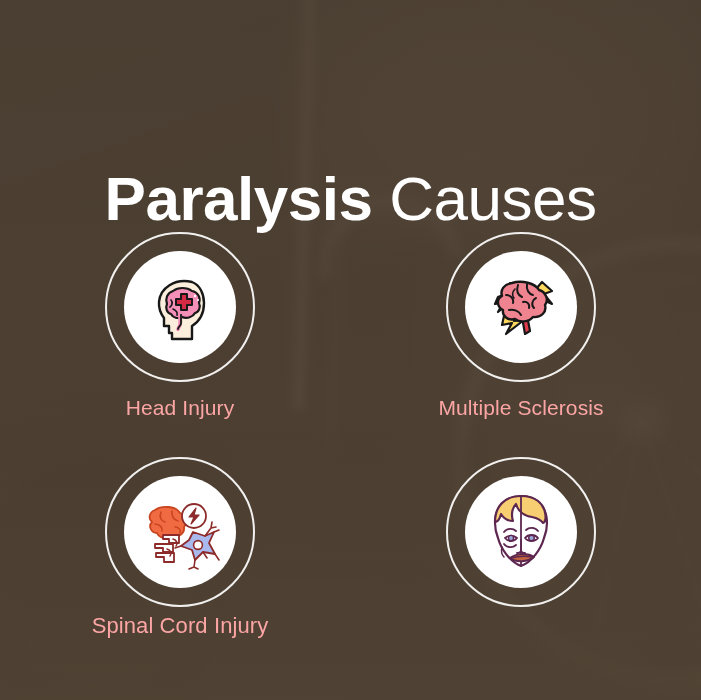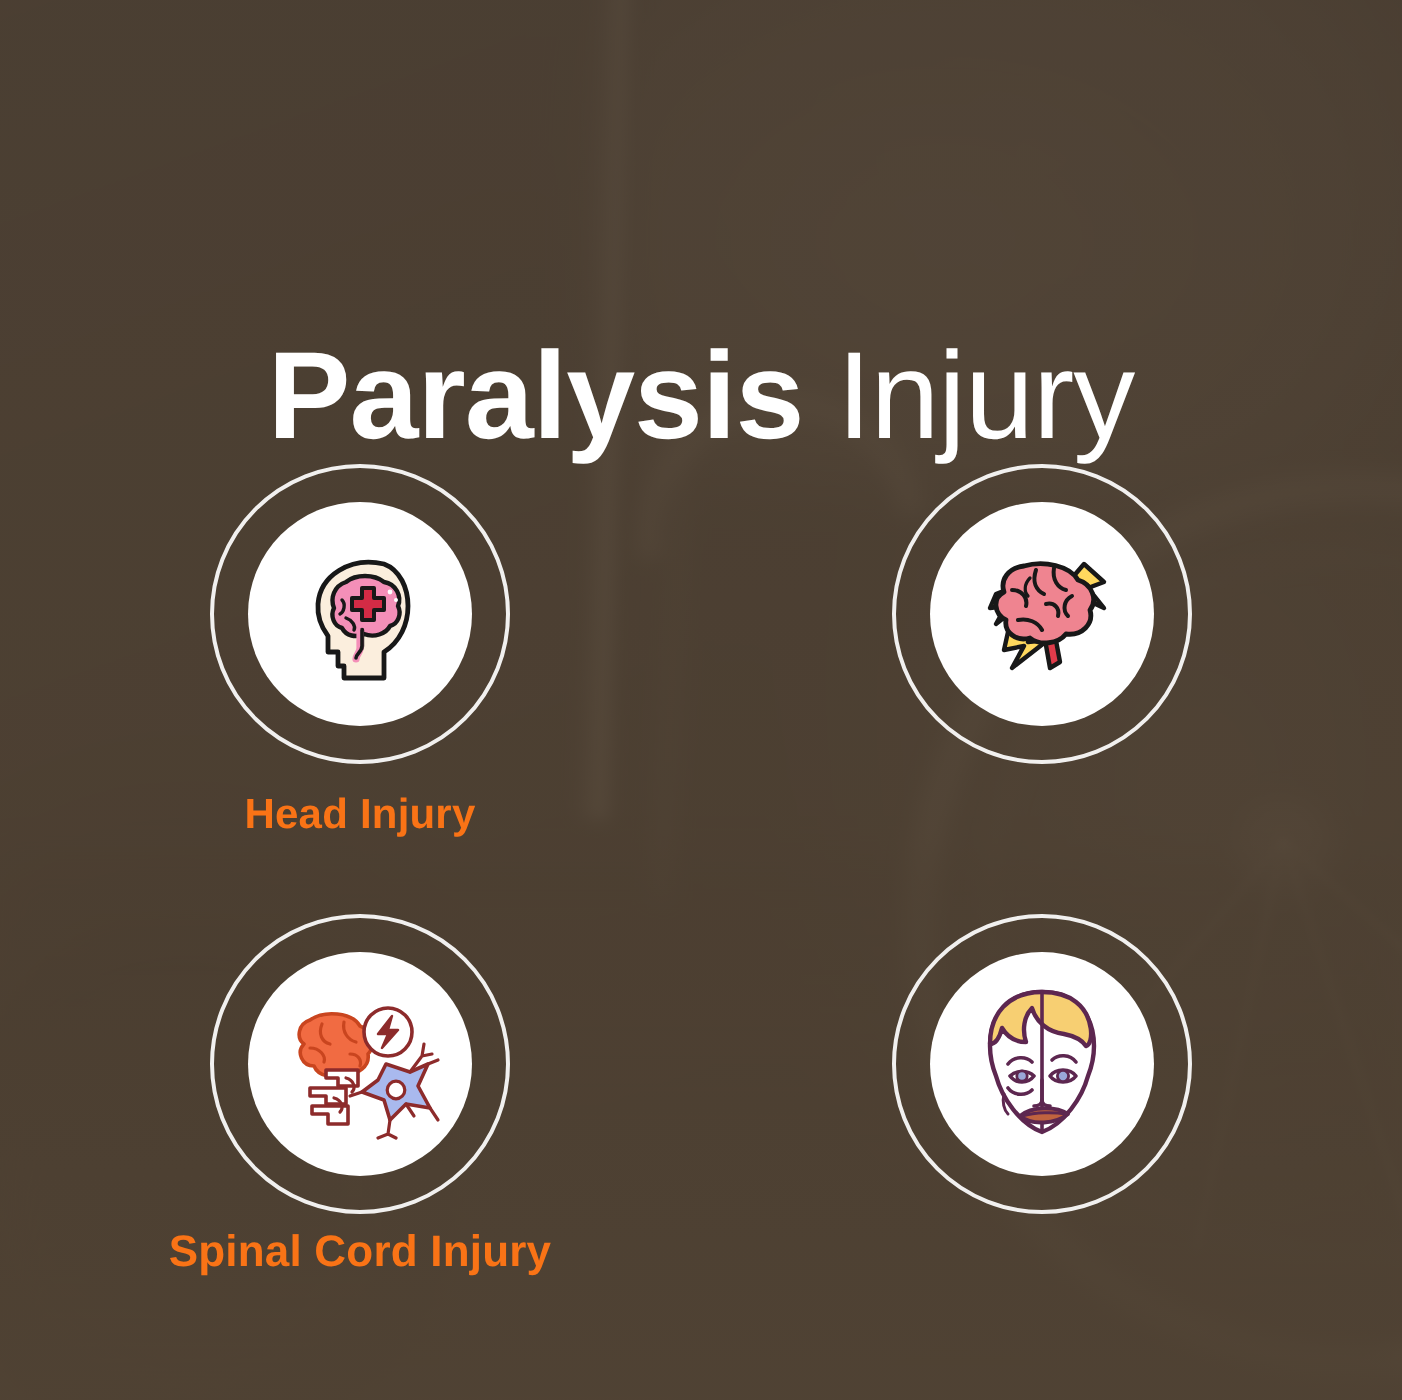--- a/index.html
+++ b/index.html
@@ -70,21 +70,21 @@
   .cell.left{left:5px;}
   .cell.right{left:346px;}
 
   .ring{position:relative;width:150px;height:150px;margin:0 auto;border-radius:50%;
     border:2px solid rgba(255,255,255,0.92);box-sizing:border-box;}
   .disc{position:absolute;left:50%;top:50%;transform:translate(-50%,-50%);
     width:112px;height:112px;border-radius:50%;background:#ffffff;
     display:flex;align-items:center;justify-content:center;}
   .disc svg{display:block;}
 
-  .label{margin-top:14px;color:#f97316;font-size:21px;font-weight:700;
+  .label{margin-top:14px;color:#fca5a5;font-size:21px;font-weight:400;
     letter-spacing:0.1px;white-space:nowrap;}
   .row2 .label{margin-top:6px;font-size:22px;}
 </style>
 </head>
 <body>
 
 <div class="poster">
 
   <div class="bg">
     <div class="bg-base"></div>
@@ -100,21 +100,21 @@
     <div class="spoke" style="transform:rotate(40deg)"></div>
     <div class="spoke" style="transform:rotate(-48deg)"></div>
     <div class="bg-frontwheel"></div>
     <div class="bg-dark-lower"></div>
   </div>
   <div class="overlay"></div>
   <div class="overlay2"></div>
 
   <div class="content">
 
-    <h1 class="title"><span class="b">Paralysis</span><span class="l"> Injury</span></h1>
+    <h1 class="title"><span class="b">Paralysis</span><span class="l"> Causes</span></h1>
 
     <div class="grid">
 
       <div class="row row1">
 
         <div class="cell left">
           <div class="ring">
             <div class="disc">
               <svg width="76" height="76" viewBox="0 0 76 76">
 
@@ -155,20 +155,21 @@
                 <path d="M36 16 C34 22 36 26 40 28" fill="none" stroke="#181818" stroke-width="2" stroke-linecap="round"></path>
                 <path d="M45 15 C44 21 47 25 51 26" fill="none" stroke="#181818" stroke-width="2" stroke-linecap="round"></path>
                 <path d="M24 26 C29 26 32 30 31 34" fill="none" stroke="#181818" stroke-width="2" stroke-linecap="round"></path>
                 <path d="M54 29 C50 31 49 36 52 39" fill="none" stroke="#181818" stroke-width="2" stroke-linecap="round"></path>
                 <path d="M27 41 C32 40 37 42 39 46" fill="none" stroke="#181818" stroke-width="2" stroke-linecap="round"></path>
                 <path d="M41 33 C45 32 48 35 47 39" fill="none" stroke="#181818" stroke-width="2" stroke-linecap="round"></path>
                 <path d="M33 20 C30 23 30 27 32 29" fill="none" stroke="#181818" stroke-width="1.6" stroke-linecap="round"></path>
               </svg>
             </div>
           </div>
+          <div class="label">Multiple Sclerosis</div>
         </div>
 
       </div>
 
       <div class="row row2">
 
         <div class="cell left">
           <div class="ring">
             <div class="disc">
               <svg width="82" height="76" viewBox="0 0 82 76">

